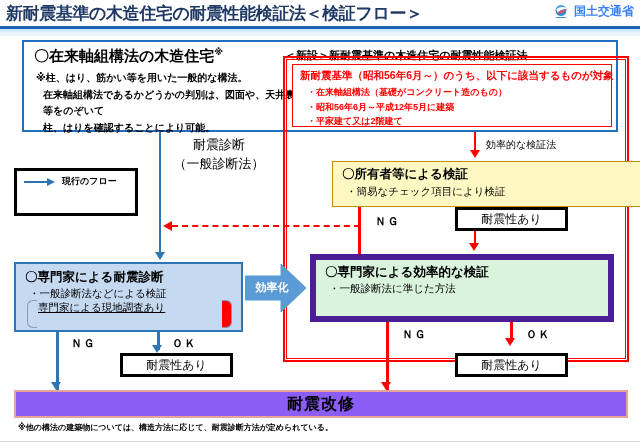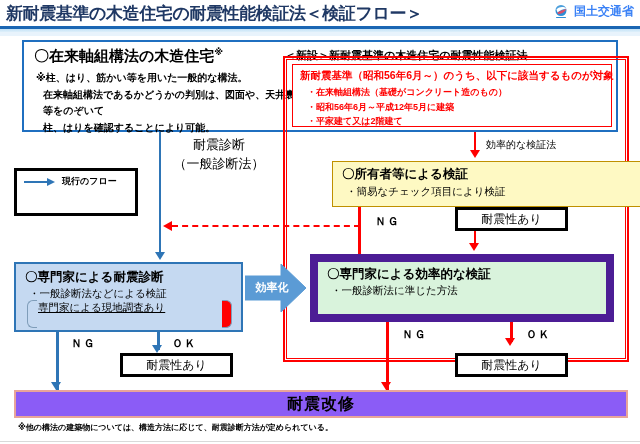--- a/index.html
+++ b/index.html
@@ -159,21 +159,21 @@
     font-size:12.5px;font-weight:bold;color:#000000;white-space:nowrap;
   }
   .yellow-box .t2{
     position:absolute;left:13px;top:23px;
     font-size:10.5px;color:#000000;white-space:nowrap;
   }
 
   
   .green-box{
     left:310px;top:254px;width:304px;height:68px;
-    border:8px solid #4c1d95;background:#D9F3DC;
+    border:6px solid #4c1d95;background:#D9F3DC;
   }
   .green-box .t1{
     position:absolute;left:9px;top:4px;
     font-size:12.5px;font-weight:bold;color:#000000;white-space:nowrap;
   }
   .green-box .t2{
     position:absolute;left:13px;top:22px;
     font-size:10.5px;color:#000000;white-space:nowrap;
   }
   .green-box .brkwrap{left:11px;top:34px;width:282px;height:29px;}

